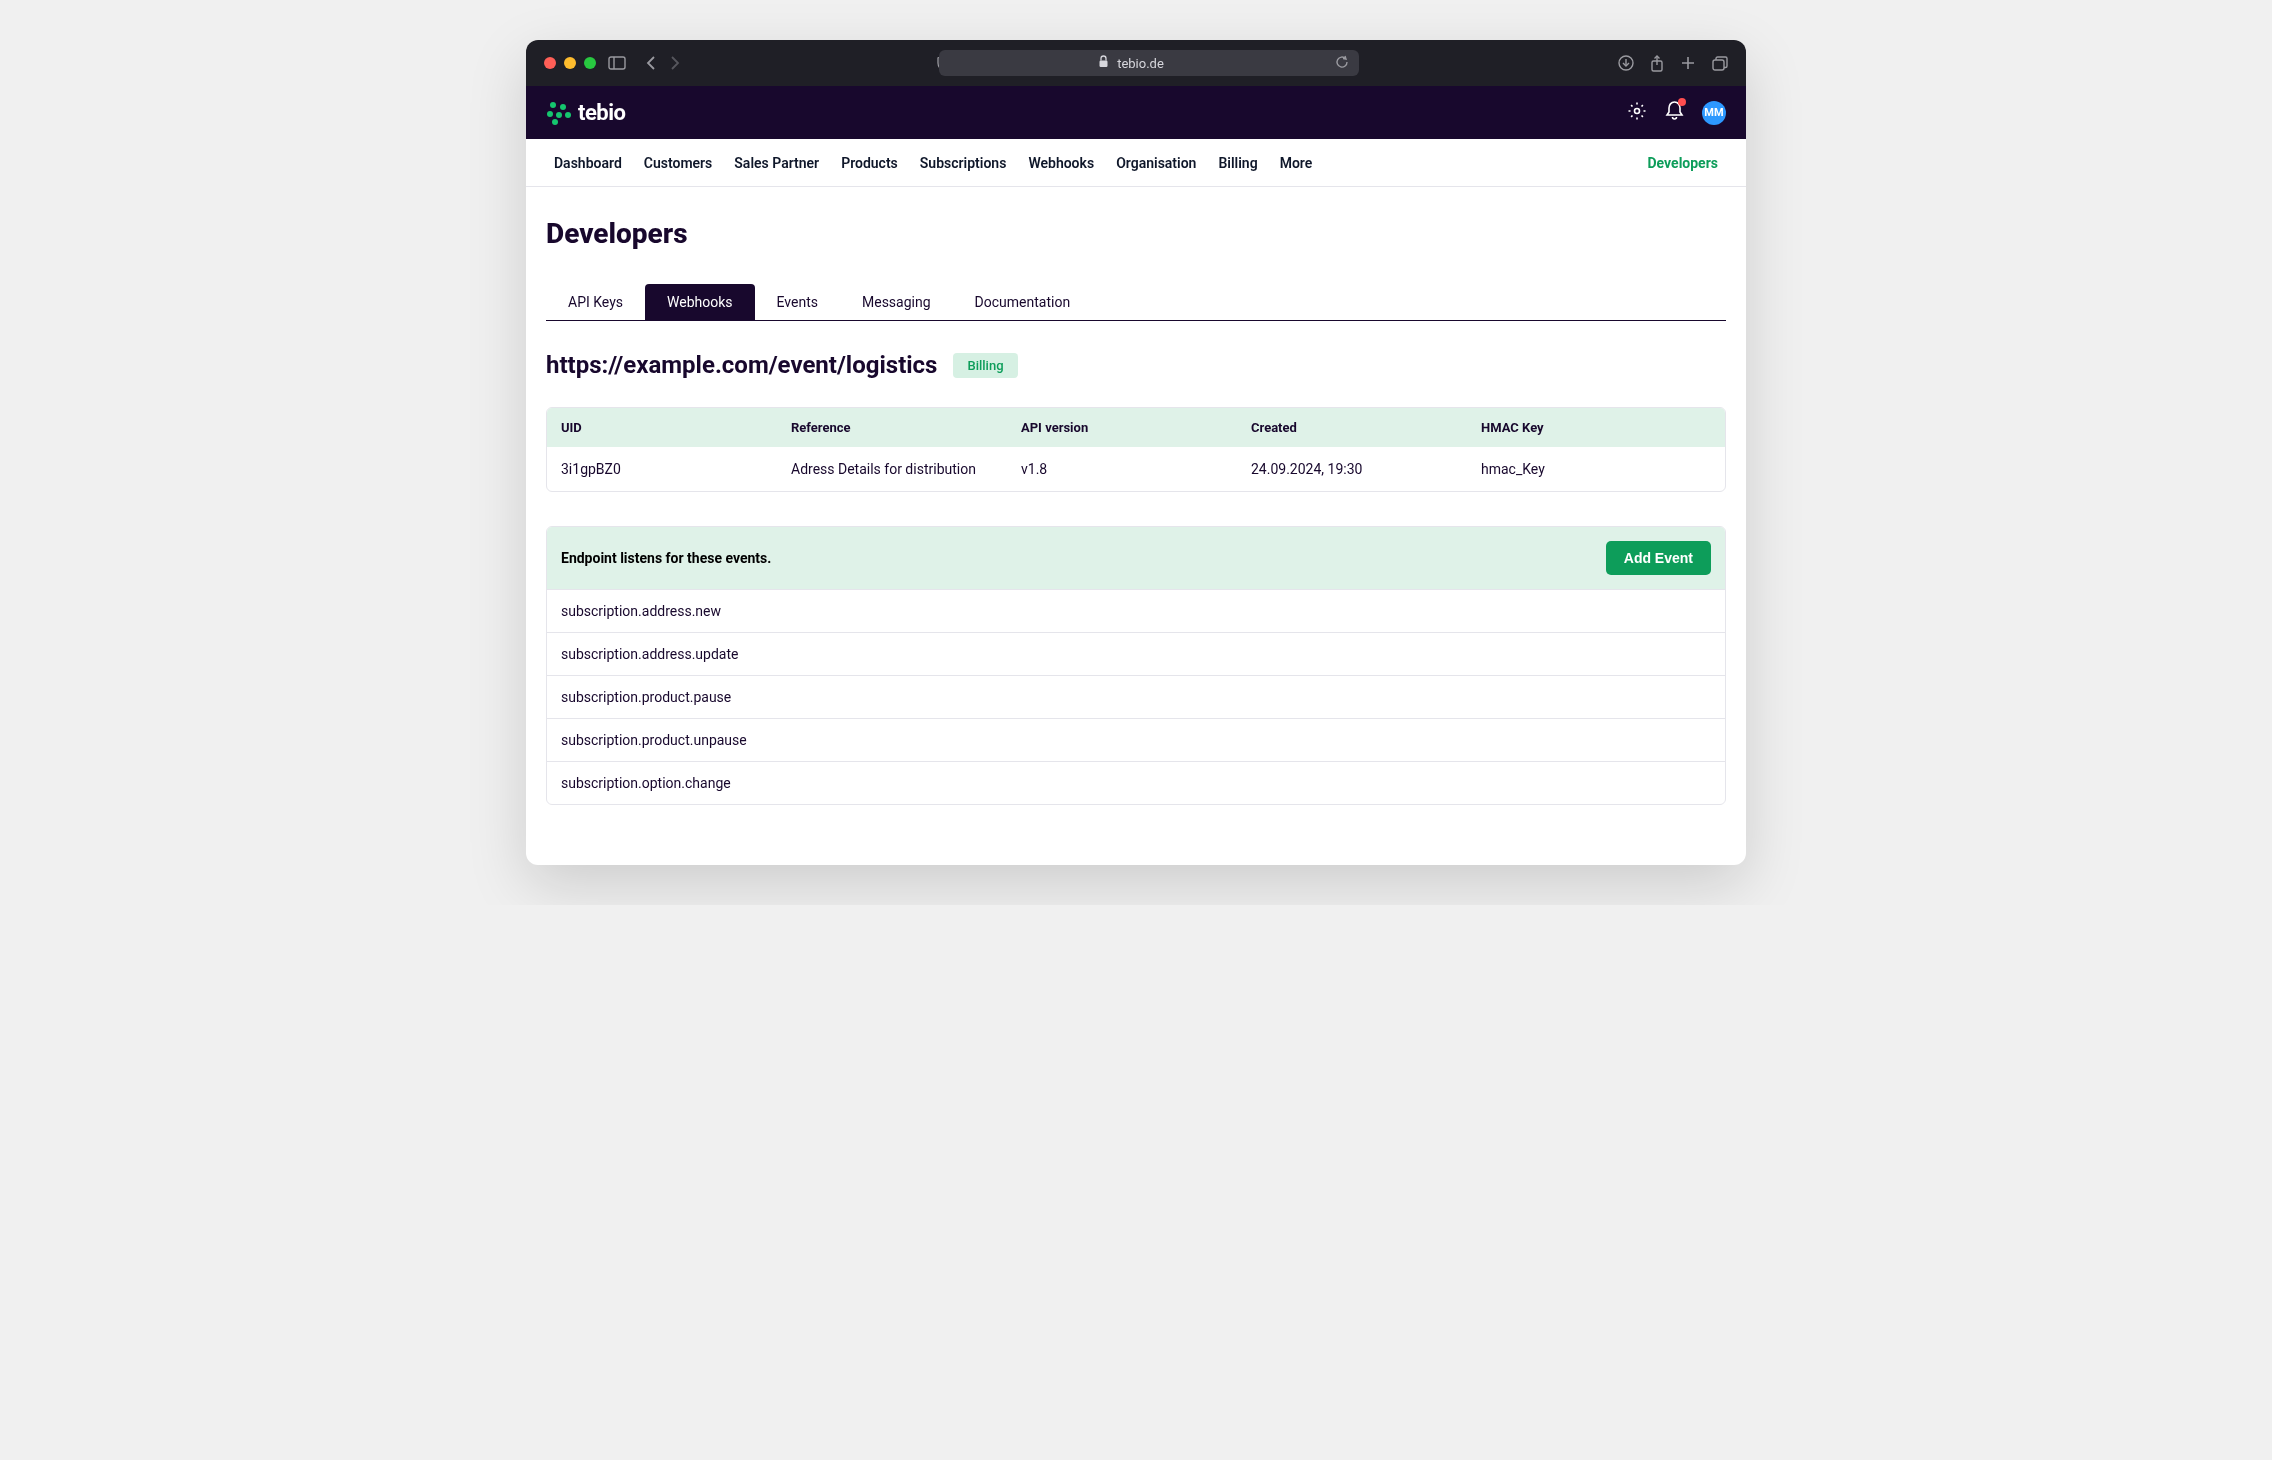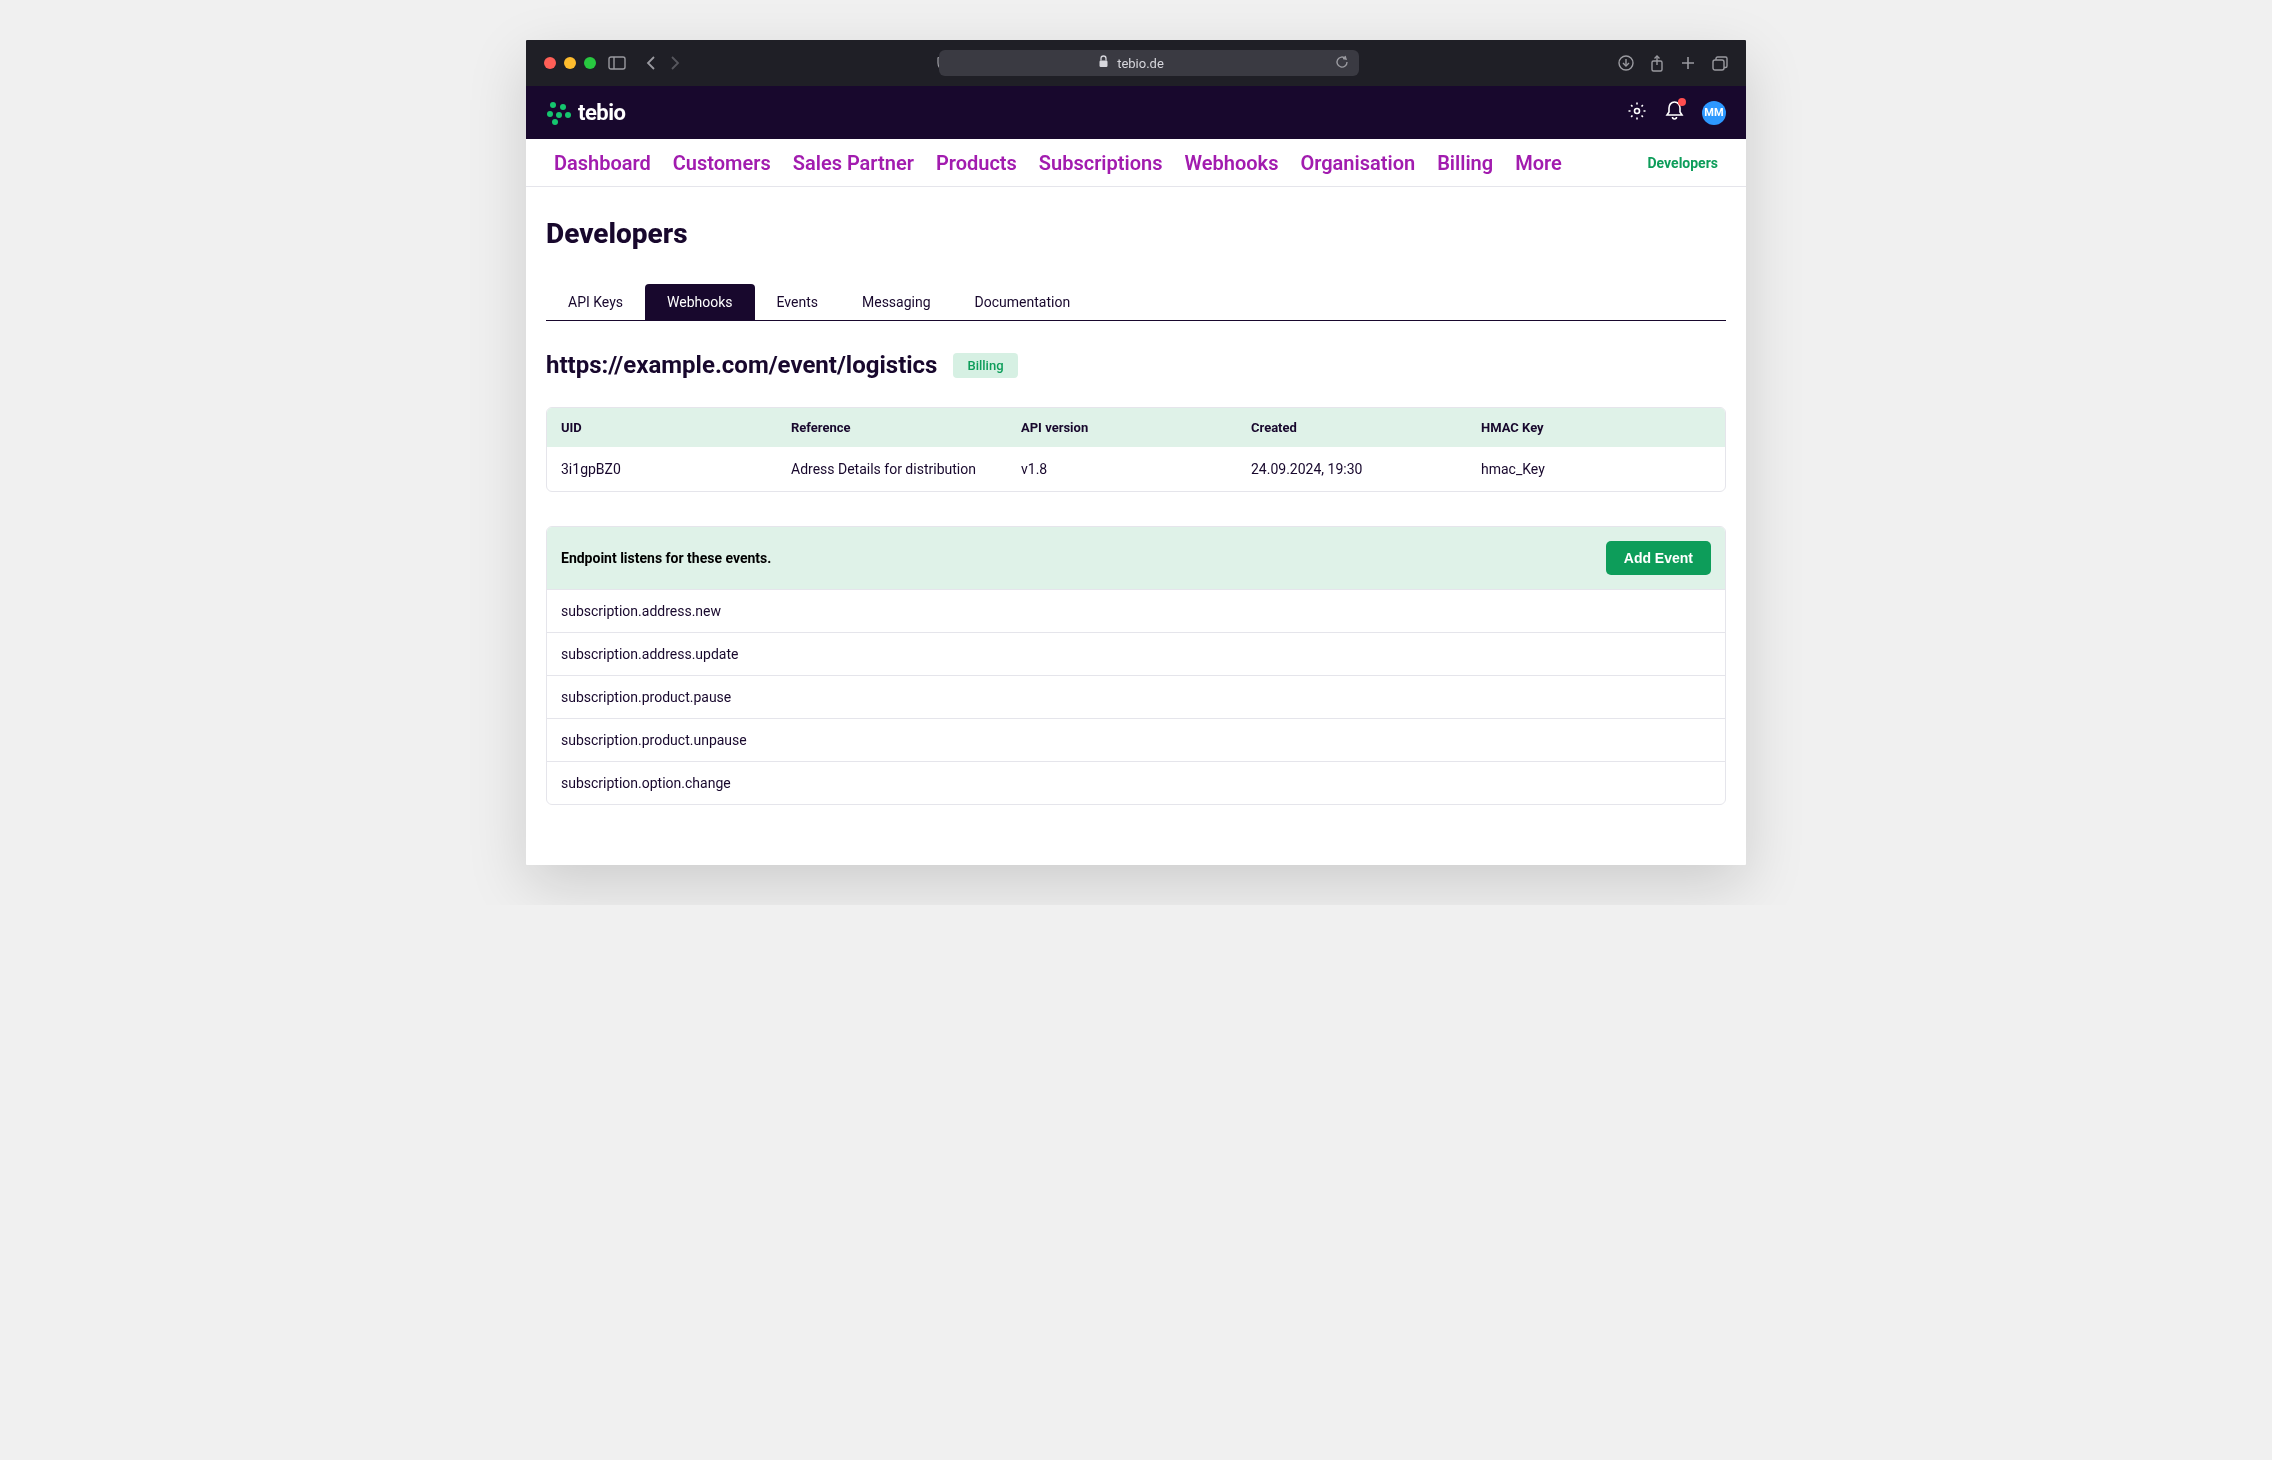--- a/index.html
+++ b/index.html
@@ -5,21 +5,21 @@
     * { margin: 0; padding: 0; box-sizing: border-box; }
     body {
       font-family: -apple-system, BlinkMacSystemFont, "Segoe UI", Roboto, Helvetica, Arial, sans-serif;
       background: #f0f0f0;
       padding: 40px;
       color: #1a1a3a;
     }
     .browser-window {
       max-width: 1220px;
       margin: 0 auto;
-      border-radius: 1px;
+      border-radius: 12px;
       overflow: hidden;
       box-shadow: 0 20px 60px rgba(0,0,0,0.15);
       background: #fff;
     }
     .browser-chrome {
       background: #1f1f26;
       padding: 10px 18px;
       display: flex;
       align-items: center;
       gap: 12px;
@@ -67,21 +67,21 @@
 
     .main-nav {
       background: #fff;
       padding: 0 28px;
       display: flex;
       align-items: center;
       border-bottom: 1px solid #e5e5eb;
       height: 48px;
     }
     .nav-items { display: flex; gap: 22px; }
-    .nav-item { color: #a21caf; font-weight: 600; font-size: 20px; cursor: pointer; }
+    .nav-item { color: #0f172a; font-weight: 600; font-size: 14px; cursor: pointer; }
     .nav-developers { margin-left: auto; color: #0d9d5a; font-weight: 700; font-size: 14px; cursor: pointer; }
 
     .content { padding: 30px 20px 60px; }
     .page-title { font-size: 28px; font-weight: 800; color: #18082d; margin-bottom: 34px; }
 
     .tabs { display: flex; border-bottom: 1px solid #18082d; margin-bottom: 30px; }
     .tab { padding: 10px 22px; font-size: 14px; color: #18082d; cursor: pointer; }
     .tab.active { background: #18082d; color: #fff; border-top-left-radius: 4px; border-top-right-radius: 4px; }
 
     .endpoint-header { display: flex; align-items: center; gap: 16px; margin-bottom: 28px; }

